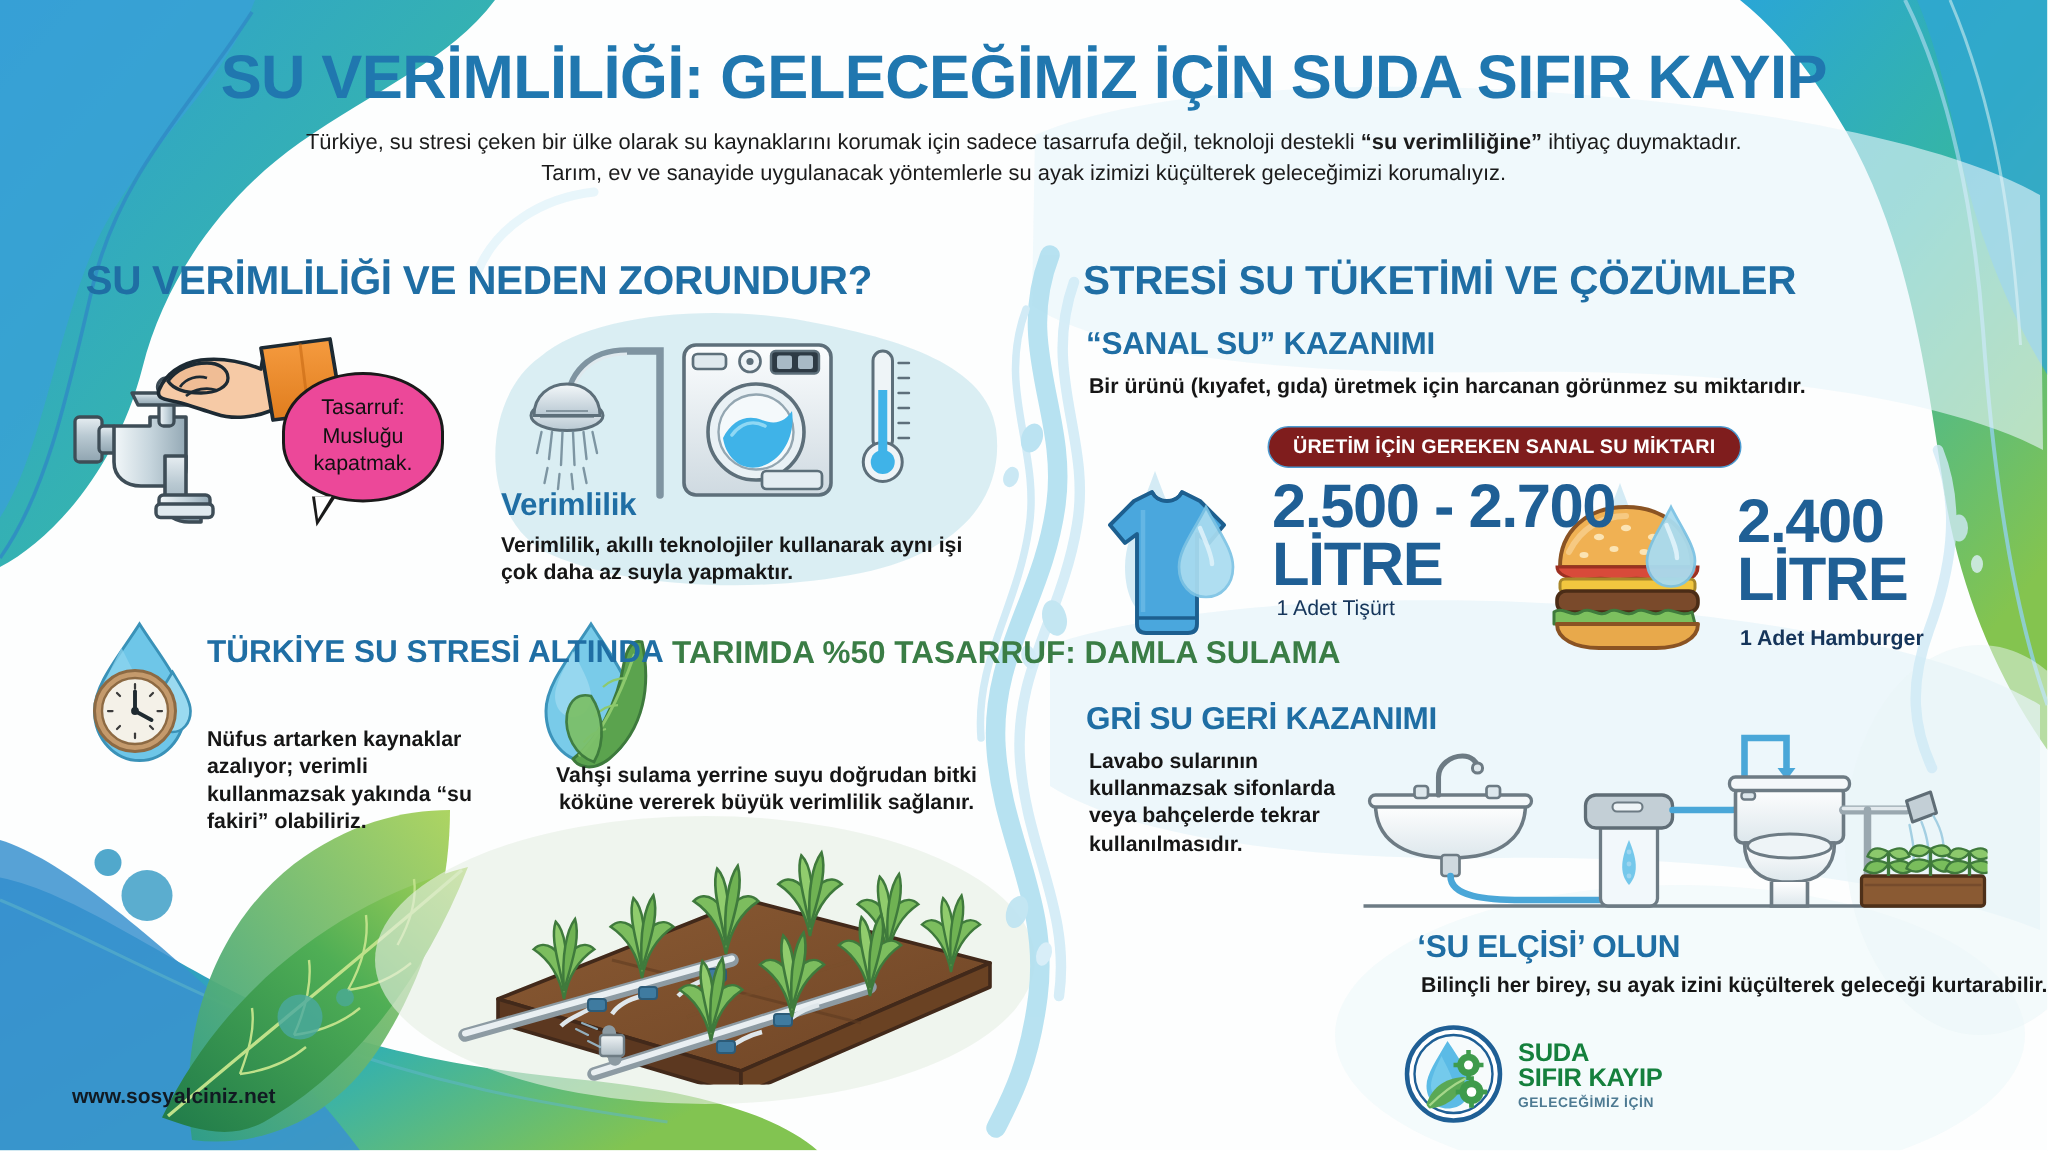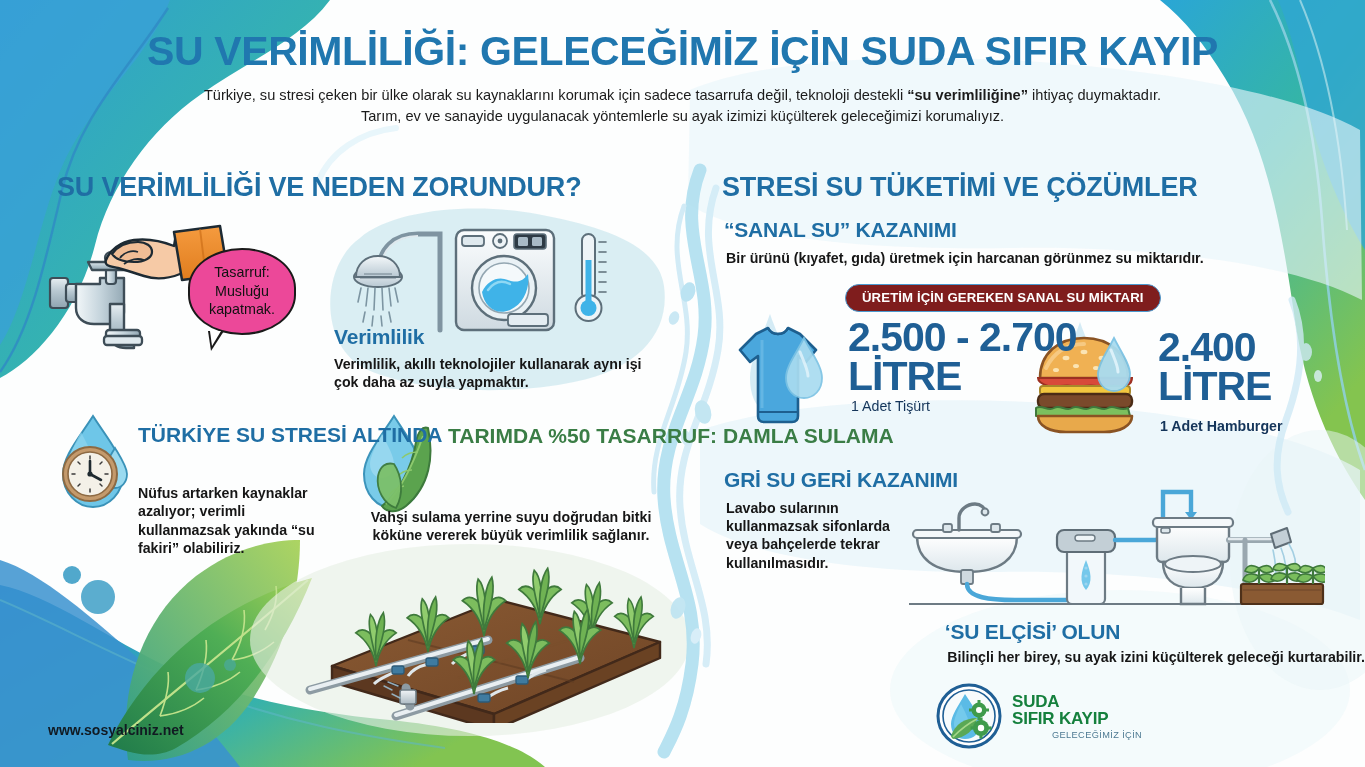--- a/index.html
+++ b/index.html
@@ -117,21 +117,21 @@
   #gri-body   { left: 726px; top: 499px; width: 190px; z-index: 6; }
   #greywater-art { left: 905px; top: 478px; width: 420px; height: 135px; z-index: 4; }
 
   #elci-title { left: 0; top: 620px; width: 1365px; text-align: center; z-index: 6; }
   #elci-title span { margin-left: 700px; }
   #elci-body  { left: 0; top: 648px; width: 1365px; text-align: right; z-index: 6; }
   #elci-body span { margin-left: 700px; display: inline-block; }
 
   #logo-block { left: 935px; top: 680px; width: 220px; height: 72px; z-index: 6; display: flex; align-items: center; gap: 9px; }
   .logo-txt-1 { font-size: 17px; font-weight: bold; color: #15803d; line-height: 1.0; letter-spacing: -0.2px; }
-  .logo-txt-2 { font-size: 9.2px; font-weight: normal; color: #4d7a92; letter-spacing: 0.4px; margin-top: 3px; margin-left: 40px; }
+  .logo-txt-2 { font-size: 9.2px; font-weight: bold; color: #4d7a92; letter-spacing: 0.4px; margin-top: 3px; }
 
   #footer-url {
     left: 48px; top: 722px; z-index: 8;
     font-size: 14px; font-weight: bold; color: #111a22;
   }
 </style>
 </head>
 <body>
 
 <div id="poster">

